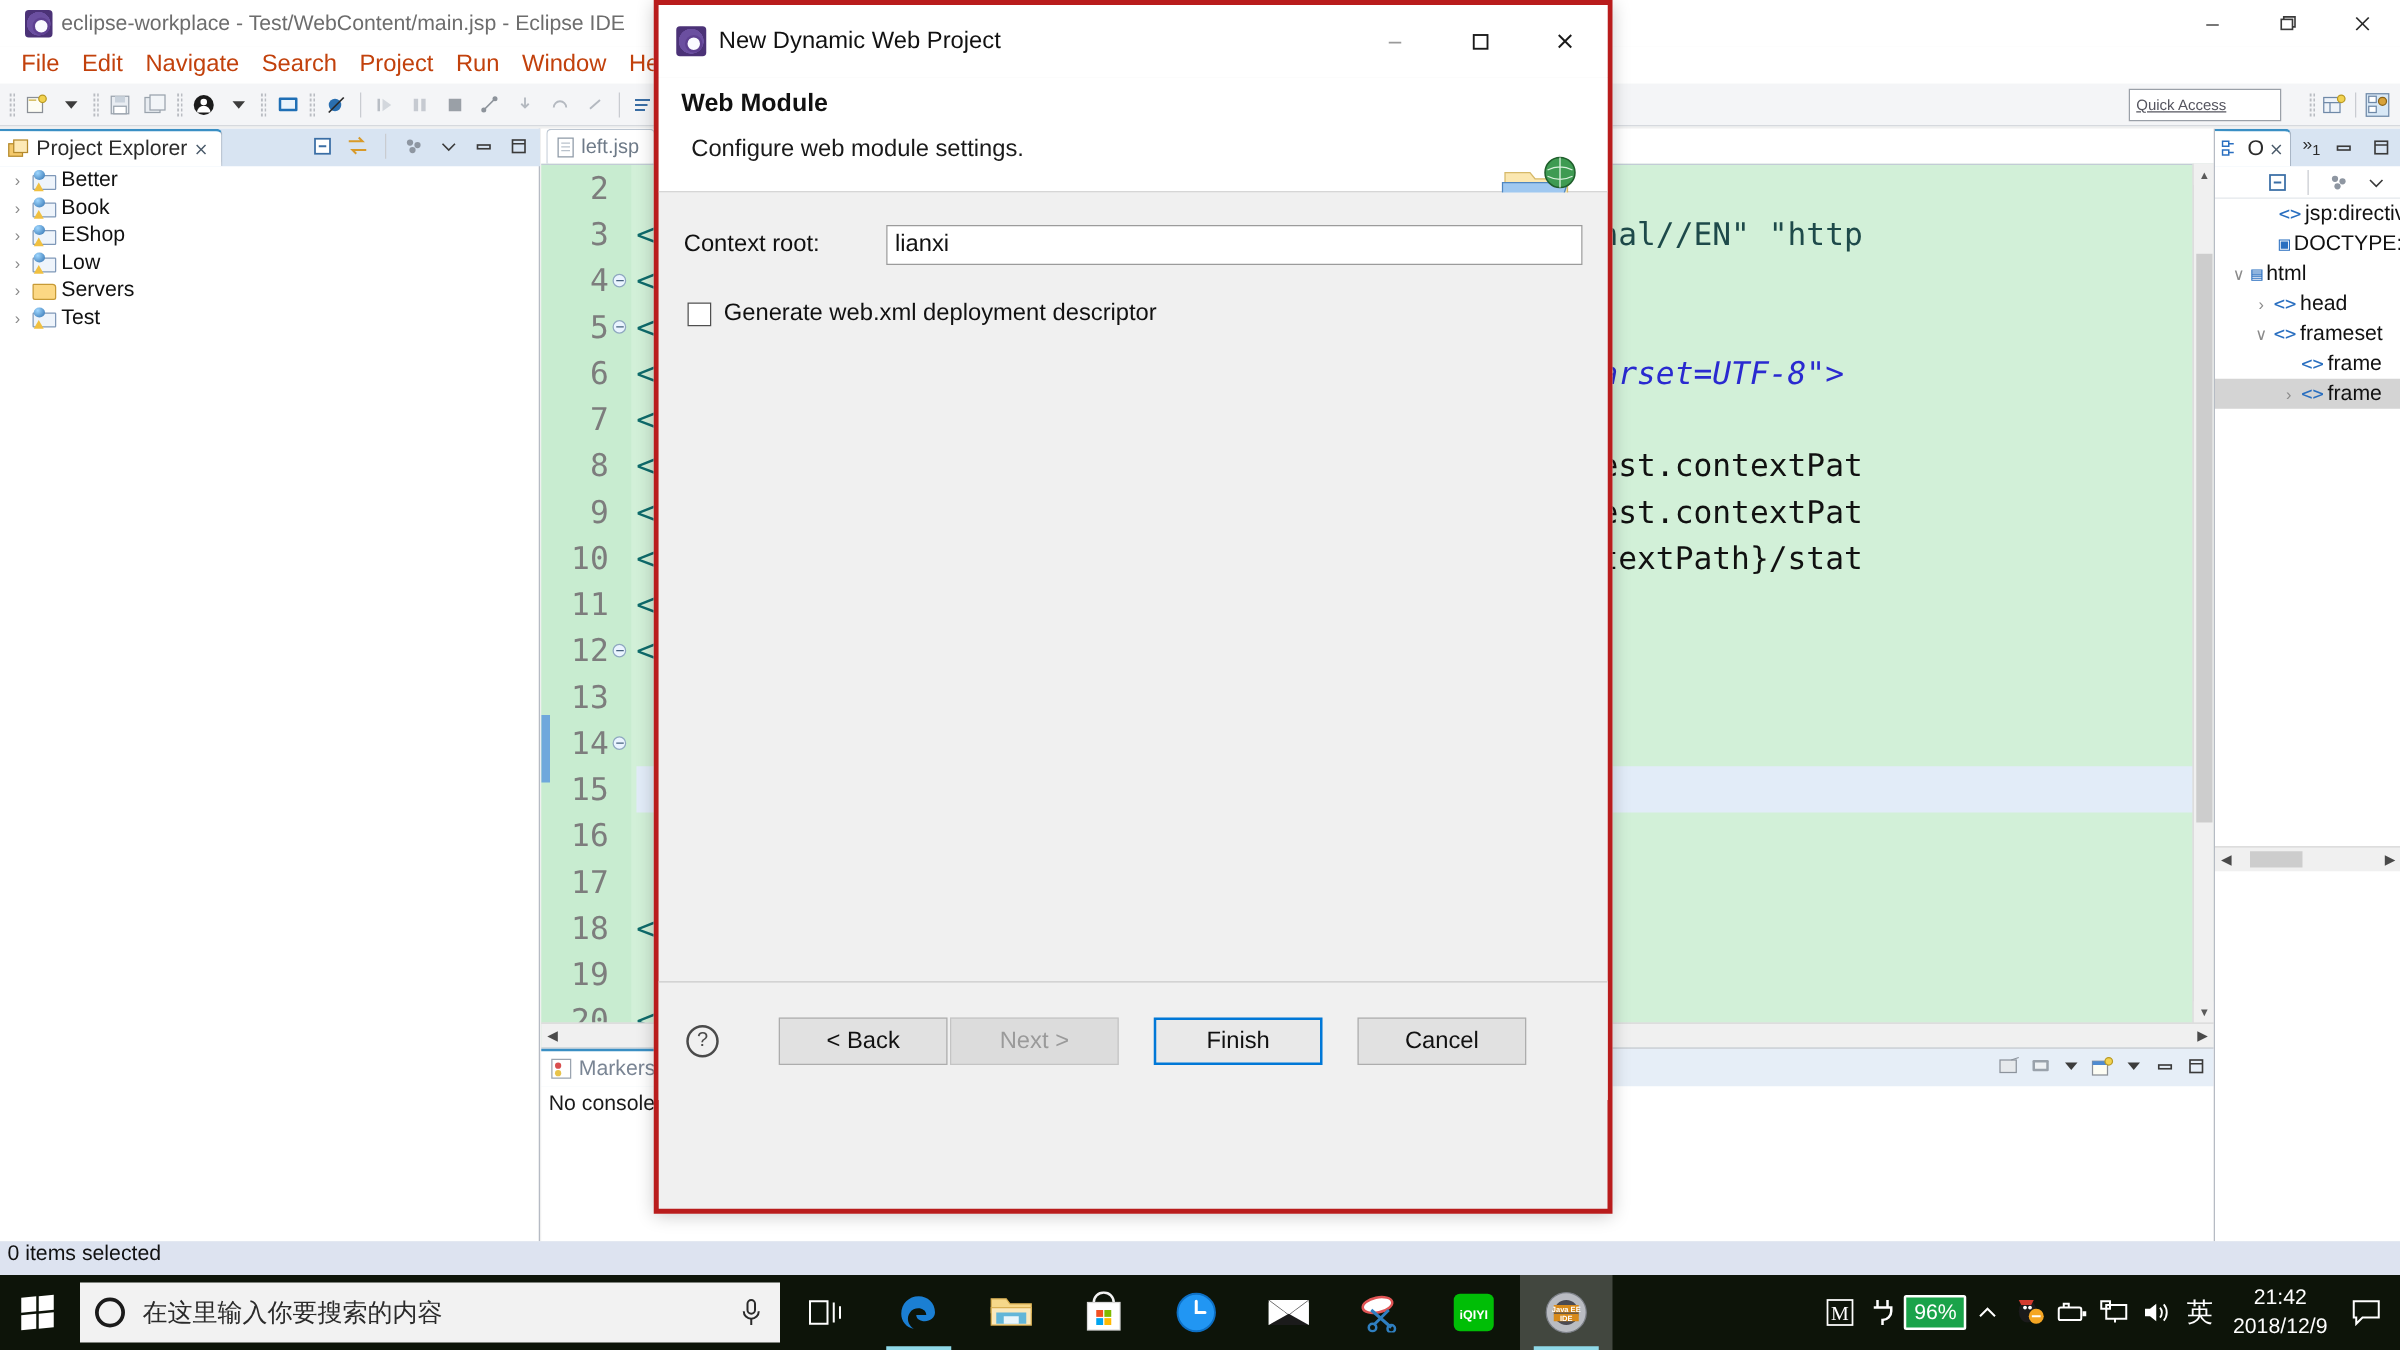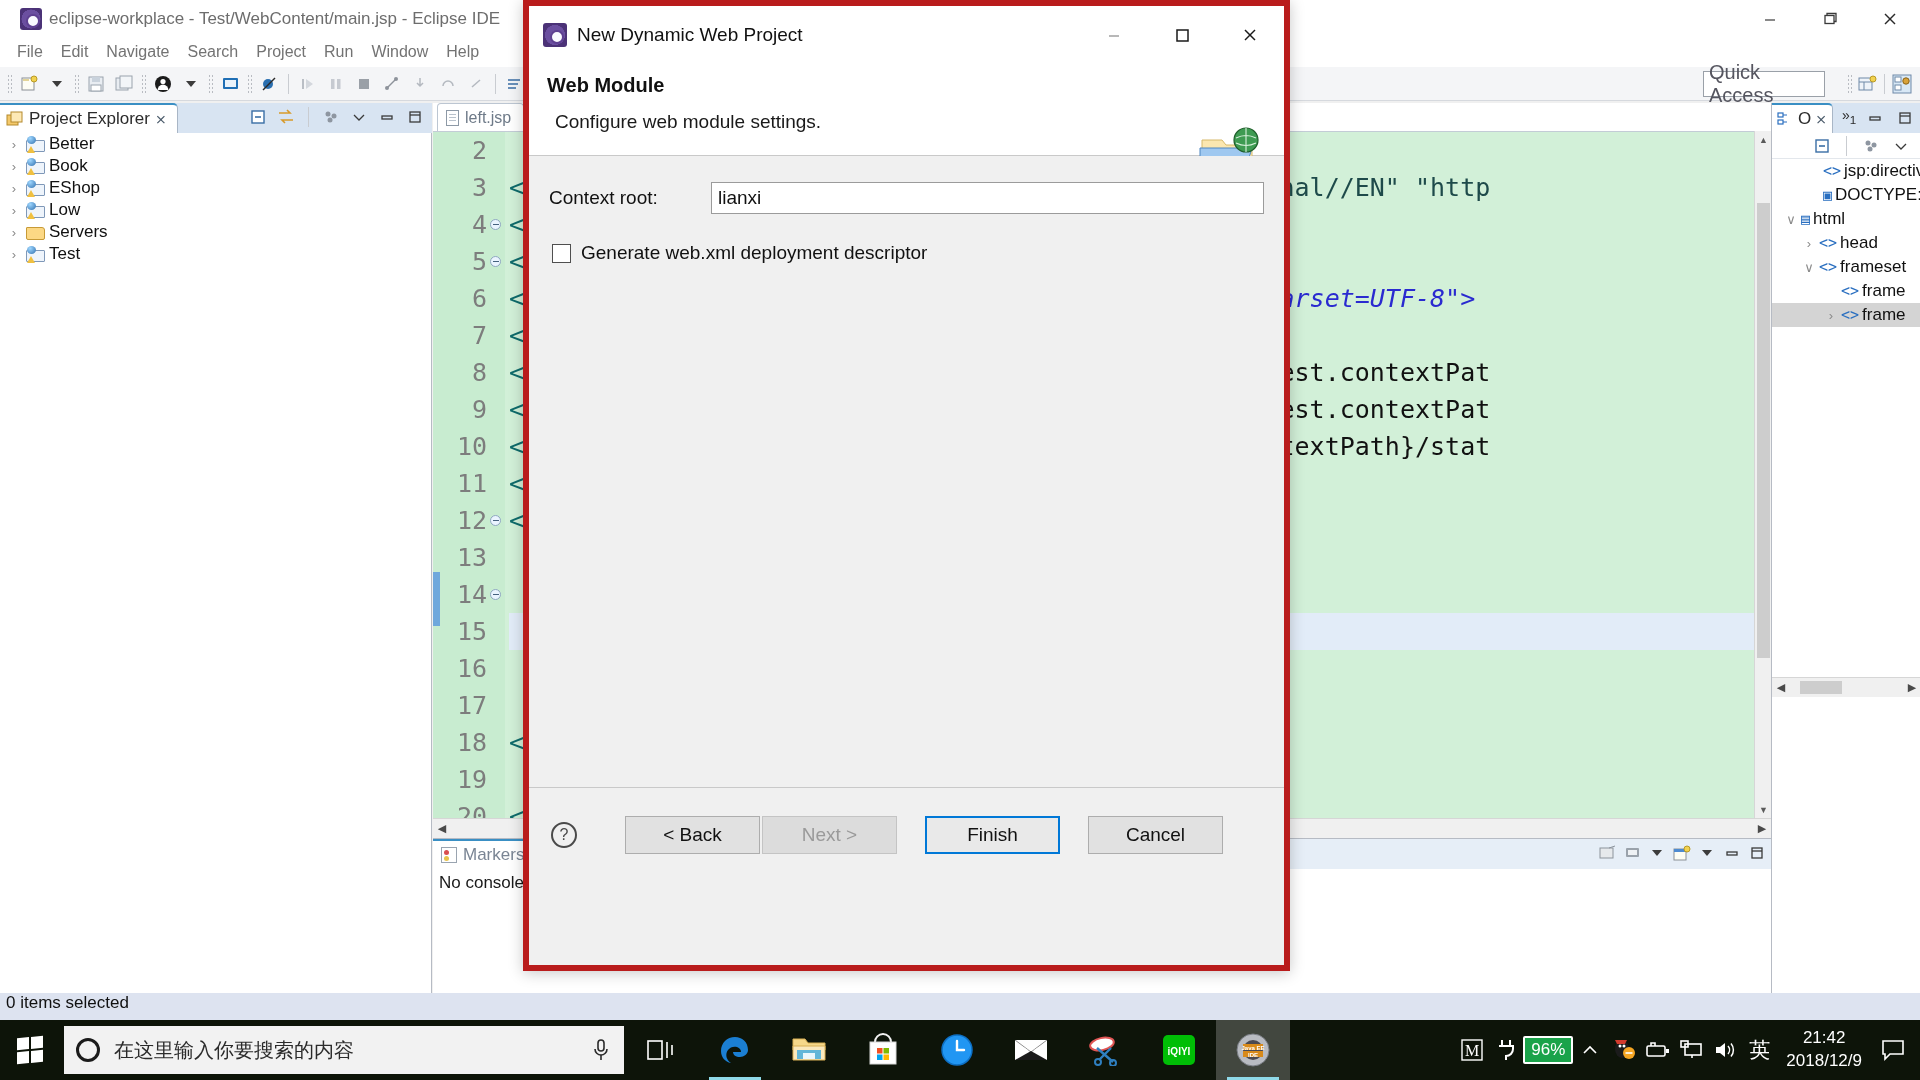--- a/index.html
+++ b/index.html
@@ -45,21 +45,21 @@
     color: #3a3a3a; font-size: 16px;
   }
   .tb-btn svg { display: block; }
 
   
   .menubar {
     position: absolute; left: 0; top: 37px; width: 1920px; height: 30px;
     background: #ffffff; display: flex; align-items: center; padding-left: 8px;
   }
   .menu-item {
-    font-size: 16px; color: #737373; padding: 2px 9px; white-space: nowrap;
+    font-size: 19px; color: #c2410c; padding: 2px 9px; white-space: nowrap;
   }
 
   
   .toolbar {
     position: absolute; left: 0; top: 67px; width: 1920px; height: 34px;
     background: #f4f5f7; border-bottom: 1px solid #d6d9de;
     display: flex; align-items: center; padding-left: 4px;
   }
   .tool-ico {
     width: 26px; height: 26px; margin: 0 1px;
@@ -70,21 +70,21 @@
   .tool-dots { width: 5px; height: 20px; margin: 0 3px;
     background-image: radial-gradient(#b9bcc2 1px, transparent 1px);
     background-size: 3px 4px; }
   .caret-dn { width: 0; height: 0; border-left: 5px solid transparent;
     border-right: 5px solid transparent; border-top: 6px solid #3c3c3c; }
 
   .quick-access {
     position: absolute; right: 95px; top: 71px;
     width: 122px; height: 26px; border: 1px solid #9aa0a8; background: #fff;
     display: flex; align-items: center; padding-left: 5px;
-    font-size: 20px; color: #55555f;
+    font-size: 12px; color: #55555f; text-decoration: underline;
   }
   .qa-icons { position: absolute; right: 6px; top: 71px; display: flex; align-items: center; height: 26px; }
   .perspective-ico { width: 24px; height: 24px; display:flex; align-items:center; justify-content:center; }
 
   
   .proj-explorer {
     position: absolute; left: 0; top: 103px; width: 432px; height: 890px;
     background: #fff; border-right: 1px solid #b6bbc4;
   }
   .pe-tabrow {
@@ -237,21 +237,21 @@
   
   .statusbar {
     position: absolute; left: 0; top: 993px; width: 1920px; height: 27px;
     background: #dde3f0; display: flex; align-items: flex-start; padding-left: 6px;
   }
   .status-text { font-size: 17px; color: #111; }
 
   
   .dialog {
     position: absolute; left: 523px; top: 0; width: 767px; height: 971px;
-    background: #f0f0f0; border: 6px solid #b91c1c;
+    background: #f0f0f0; border: 4px solid #b91c1c;
     box-shadow: 0 2px 14px rgba(0,0,0,.22);
   }
   .dlg-title {
     height: 58px; background: #fff; display: flex; align-items: center; padding-left: 14px;
     position: relative;
   }
   .dlg-icon {
     width: 24px; height: 24px; margin-right: 10px; border-radius: 3px; flex:none;
     background: radial-gradient(circle at 50% 50%, #ececf6 0 20%, #6b4fa0 24% 58%, #4b3277 60% 100%);
     position: relative;

